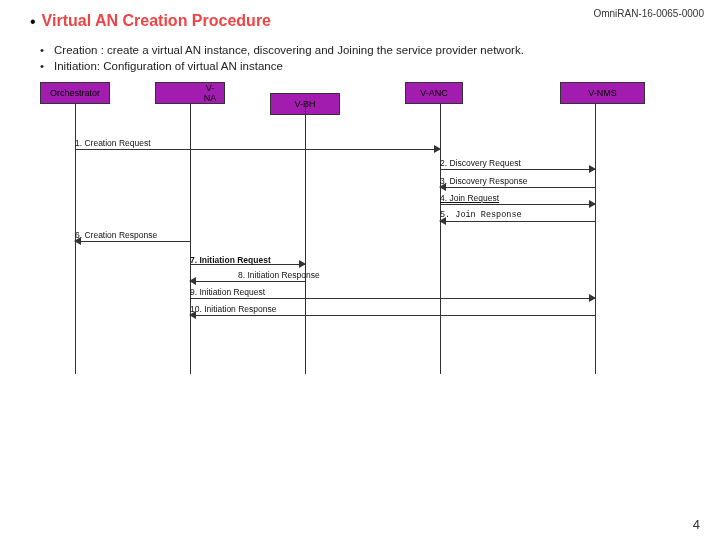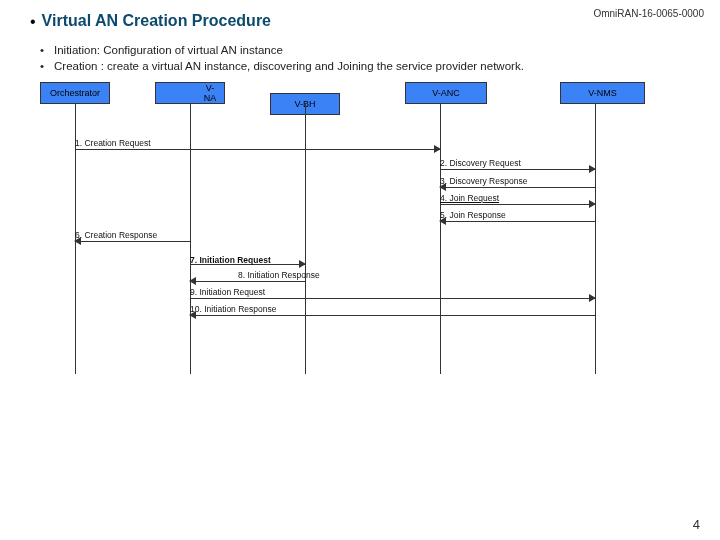--- a/index.html
+++ b/index.html
@@ -28,21 +28,21 @@
       font-size: 28px;
       font-weight: bold;
       color: #1a1a6e;
       margin-top: 20px;
       margin-bottom: 12px;
       padding-bottom: 4px;
     }
     .section-title {
       font-size: 16px;
       font-weight: bold;
-      color: #0c4a6e;
+      color: #ef4444;
       margin-bottom: 8px;
     }
     .bullet-list {
       list-style: none;
       margin-left: 10px;
       margin-bottom: 10px;
     }
     .bullet-list li {
       font-size: 11.5px;
       color: #222;
@@ -60,21 +60,21 @@
       position: relative;
       width: 660px;
       height: 300px;
       margin-top: 4px;
       margin-left: 10px;
     }
     .actor-box {
       position: absolute;
       top: 0;
       border: 1px solid #333;
-      background: #3b82f6;
+      background: #a21caf;
       font-size: 9px;
       text-align: center;
       padding: 2px 4px;
       width: 70px;
       height: 22px;
       display: flex;
       align-items: center;
       justify-content: center;
     }
     .lifeline {
@@ -129,45 +129,45 @@
 
   <div class="doc-id">OmniRAN-16-0065-0000</div>
 
 
   <div style="display:flex; align-items:flex-start; margin-bottom:6px;">
     <span style="font-size:16px; margin-right:6px; margin-top:1px;">•</span>
     <span class="section-title">Virtual AN Creation Procedure</span>
   </div>
 
   <ul class="bullet-list">
+    <li>Creation : create a virtual AN instance, discovering and Joining the service provider network.</li>
     <li>Initiation: Configuration of virtual AN instance</li>
-    <li>Creation : create a virtual AN instance, discovering and Joining the service provider network.</li>
   </ul>
 
   <div class="diagram-container" id="diagram">
   <div class="actor-box" style="left: 0px; top: 0px; width: 70px;">Orchestrator</div>
       <div class="lifeline" style="left: 35px; top: 22px;"></div>
       <div class="actor-box" style="left: 115px; top: 0px; width: 70px; padding-left: 44px;">V-NA</div>
       <div class="lifeline" style="left: 150px; top: 22px;"></div>
       <div class="actor-box" style="left: 230px; top: 0px; width: 70px; margin-top: 11px;">V-BH</div>
       <div class="lifeline" style="left: 265px; top: 22px;"></div>
-      <div class="actor-box" style="left: 365px; top: 0px; width: 82px;">V-ANC</div>
+      <div class="actor-box" style="left: 365px; top: 0px; width: 58px;">V-ANC</div>
       <div class="lifeline" style="left: 400px; top: 22px;"></div>
       <div class="actor-box" style="left: 520px; top: 0px; width: 85px;">V-NMS</div>
       <div class="lifeline" style="left: 555px; top: 22px;"></div>
       <div class="arrow" style="left: 35px; top: 67px; width: 365px;"></div>
       <div class="arrow-label" style="left: 35px; top: 56px;">1.  Creation Request</div>
       <div class="arrow" style="left: 400px; top: 87px; width: 155px;"></div>
       <div class="arrow-label" style="left: 400px; top: 76px;">2.  Discovery Request</div>
       <div class="arrow arrow-left" style="left: 400px; top: 105px; width: 155px;"></div>
       <div class="arrow-label" style="left: 400px; top: 94px;">3.  Discovery Response</div>
       <div class="arrow" style="left: 400px; top: 122px; width: 155px;"></div>
       <div class="arrow-label" style="left: 400px; top: 111px; text-decoration: underline;">4.  Join Request</div>
       <div class="arrow arrow-left" style="left: 400px; top: 139px; width: 155px;"></div>
-      <div class="arrow-label" style="left: 400px; top: 128px;">5.  Join Response</div>
+      <div class="arrow-label" style="left: 400px; top: 128px; font-family: Liberation Mono, monospace;">5.  Join Response</div>
       <div class="arrow arrow-left" style="left: 35px; top: 159px; width: 115px;"></div>
       <div class="arrow-label" style="left: 35px; top: 148px;">6.  Creation Response</div>
       <div class="arrow" style="left: 150px; top: 182px; width: 115px;"></div>
       <div class="arrow-label" style="left: 150px; top: 173px; font-weight: bold;">7.  Initiation  Request</div>
       <div class="arrow arrow-left" style="left: 150px; top: 199px; width: 115px;"></div>
       <div class="arrow-label" style="left: 150px; top: 188px; margin-left: 48px;">8.  Initiation Response</div>
       <div class="arrow" style="left: 150px; top: 216px; width: 405px;"></div>
       <div class="arrow-label" style="left: 150px; top: 205px;">9.  Initiation  Request</div>
       <div class="arrow arrow-left" style="left: 150px; top: 233px; width: 405px;"></div>
       <div class="arrow-label" style="left: 150px; top: 222px;">10. Initiation Response</div>

